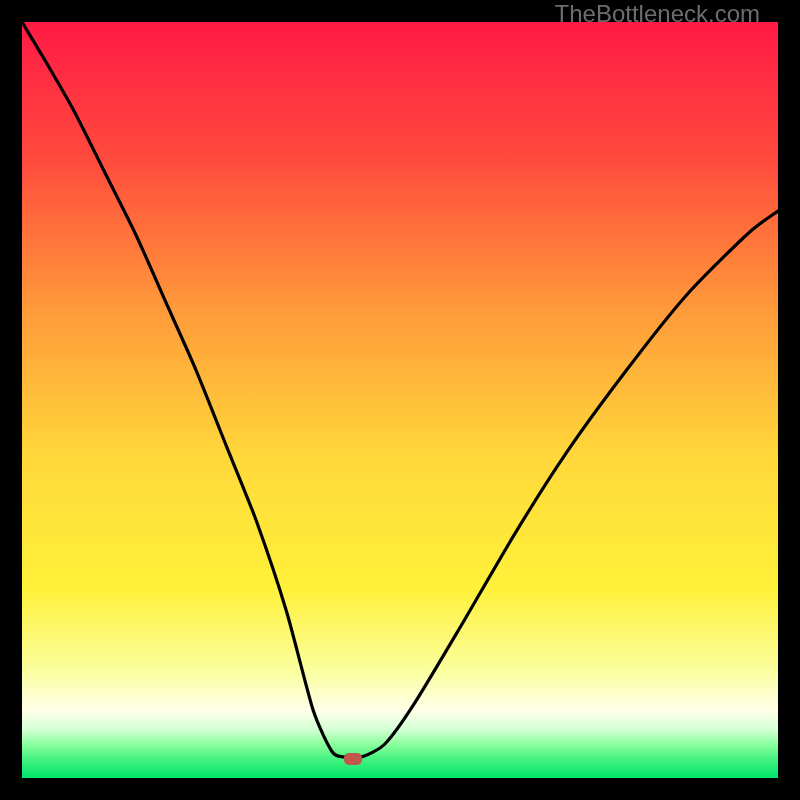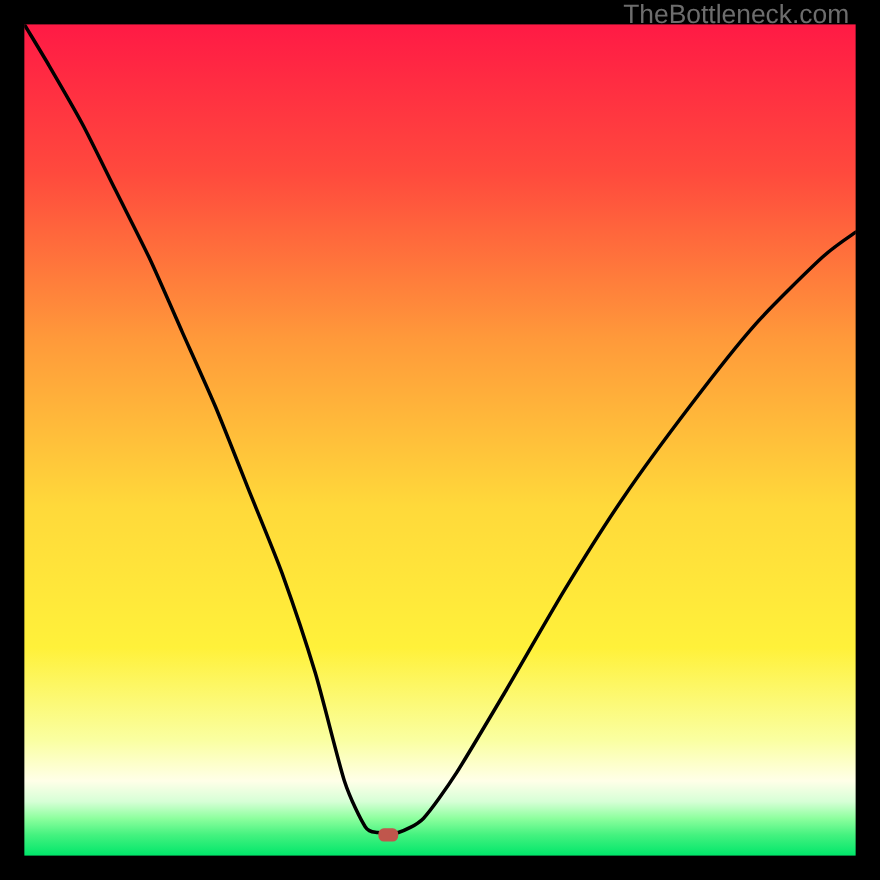--- a/index.html
+++ b/index.html
@@ -22,21 +22,21 @@
   .plot-area {
     position: absolute;
     left: 0;
     top: 0;
     width: 756px;
     height: 756px;
   }
   .watermark {
     position: absolute;
     top: 0px;
-    right: 28px;
+    right: 40px;
     color: #6d6d6d;
     font-size: 24px;
     font-weight: 500;
     letter-spacing: 0px;
   }
   .marker {
     position: absolute;
     width: 18px;
     height: 12px;
     border-radius: 5px;

